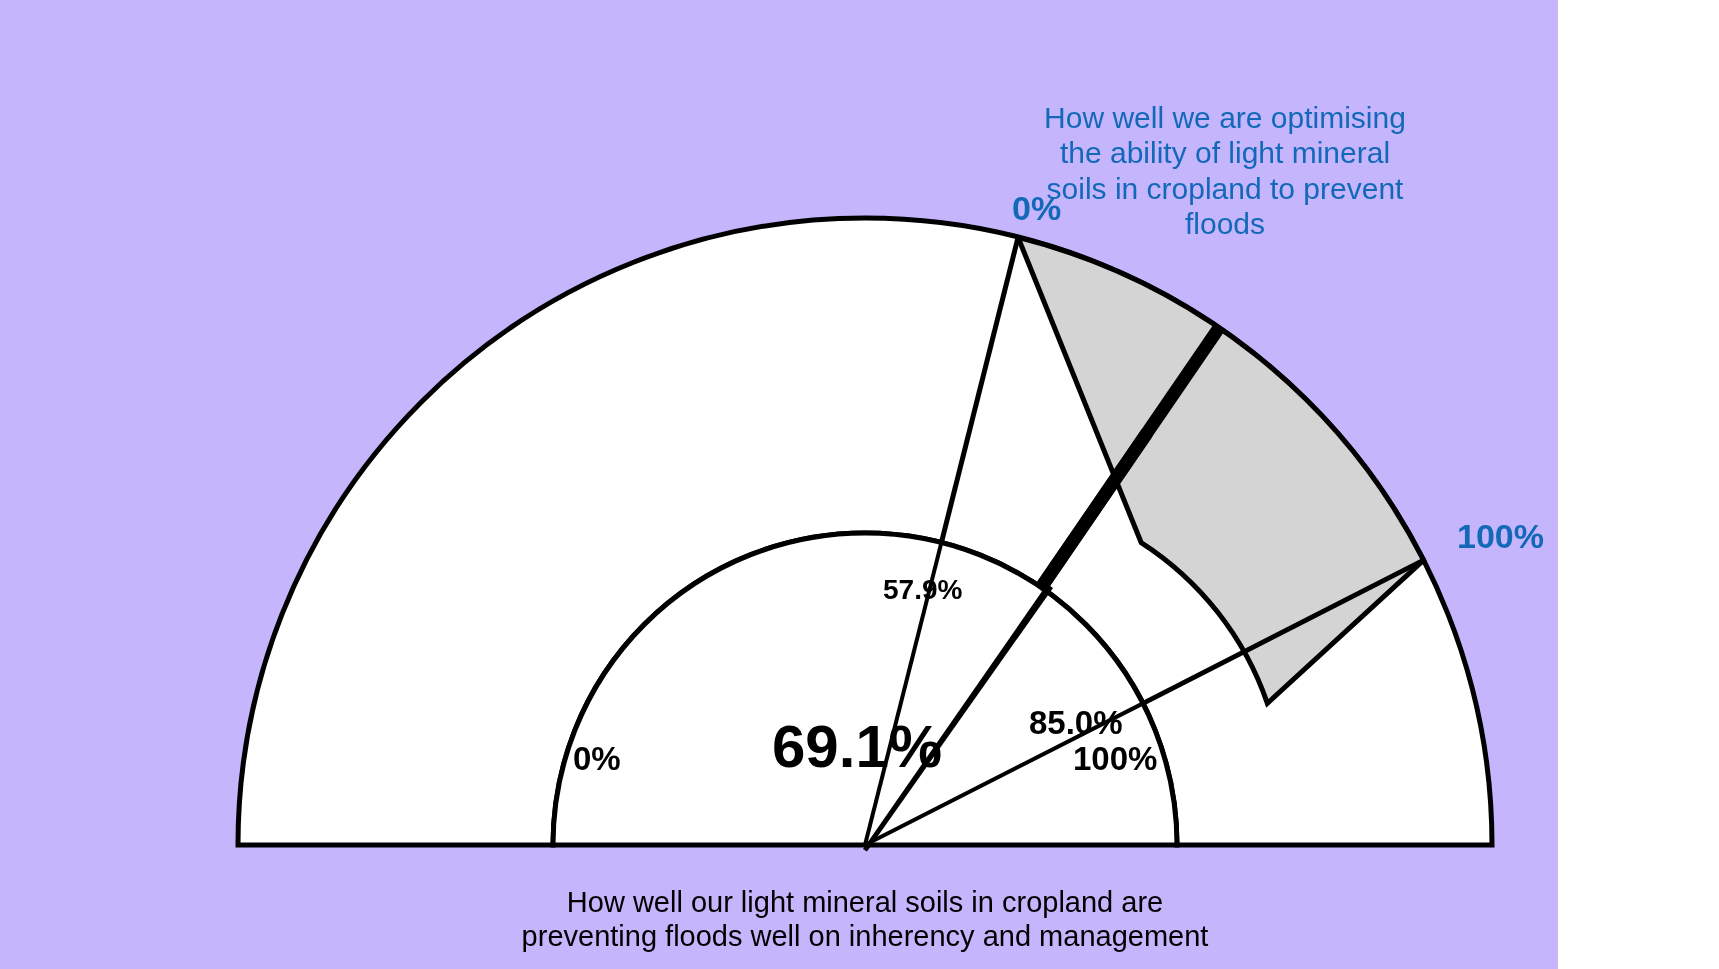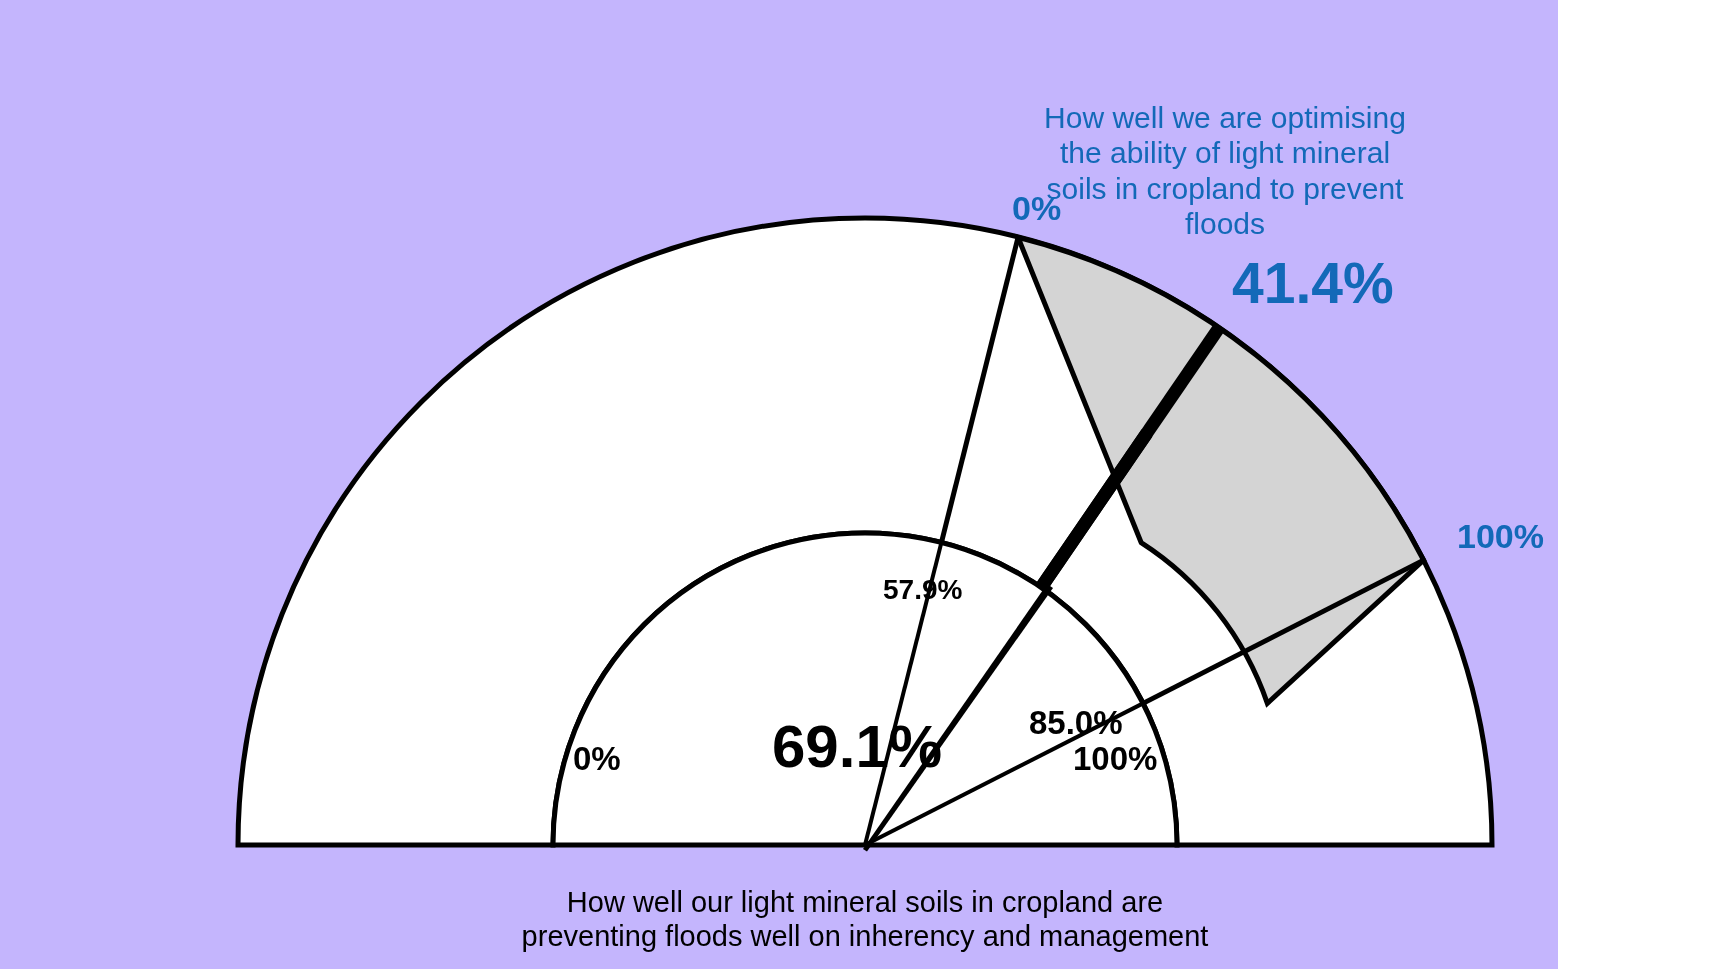--- a/index.html
+++ b/index.html
@@ -57,21 +57,20 @@
 
     <polygon d="" points="863.0,849.0 1047.09,584.0 1053.0,588.0 867.0,851.5" fill="#000000"></polygon>
     <line x1="1041.09" y1="587.47" x2="1147.0" y2="433.0" stroke="#000000" stroke-width="13"></line>
   </svg>
 
   <div class="lbl blue-reg" id="t-outer-caption">How well we are optimising
 the ability of light mineral
 soils in cropland to prevent
 floods</div>
 
-  <div class="lbl blue-bold" id="t-outer-value">41.4%</div>
 
   <div class="lbl blue-bold" id="t-outer-0">0%</div>
 
   <div class="lbl blue-bold" id="t-outer-100">100%</div>
 
   <div class="lbl blk-bold" id="t-inner-0">0%</div>
 
   <div class="lbl blk-bold" id="t-inner-579">57.9%</div>
 
   <div class="lbl blk-bold" id="t-inner-850">85.0%</div>

